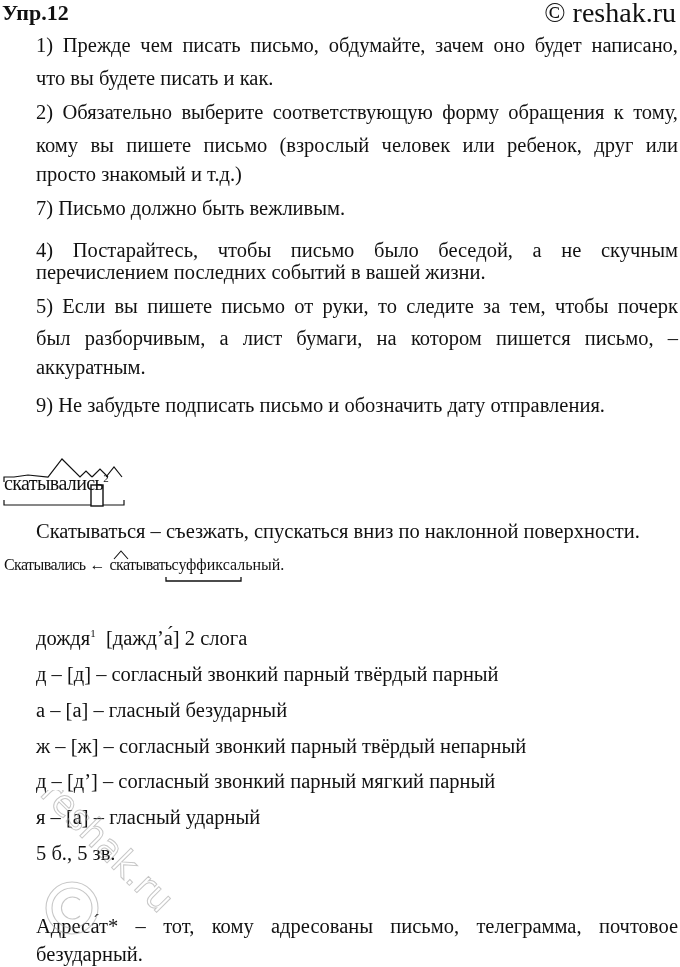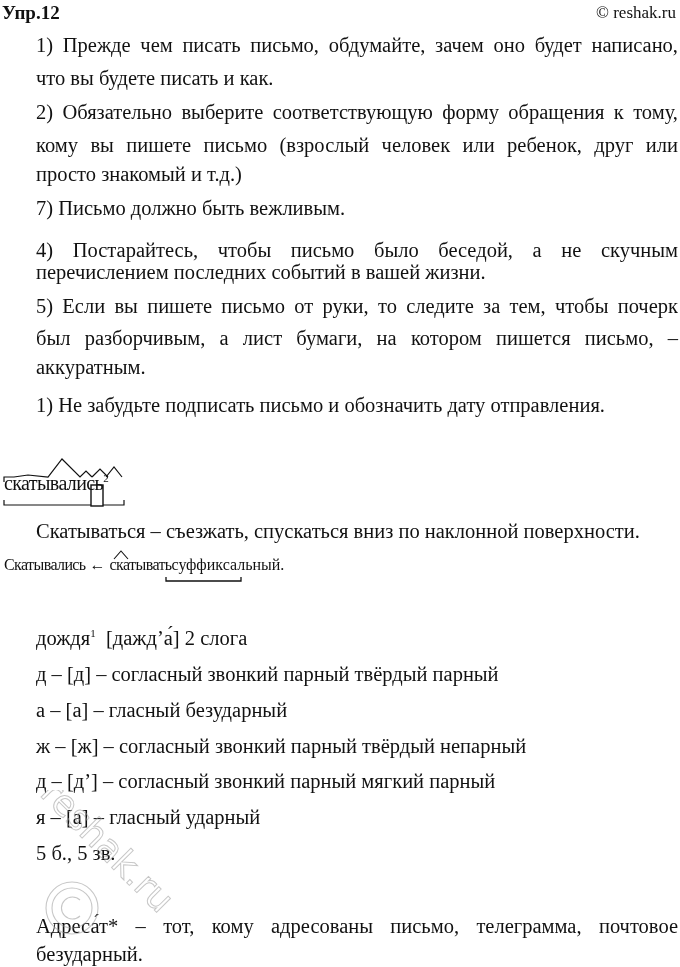--- a/index.html
+++ b/index.html
@@ -6,22 +6,22 @@
     body {
       width: 680px; height: 967px; position: relative; overflow: hidden;
       font-family: "Liberation Serif", "DejaVu Serif", serif;
       color: #111111;
     }
     .line {
       position: absolute; left: 2px; right: 2px;
       font-size: 20.5px; line-height: 24px; white-space: nowrap; margin-left: 34px;
     }
     .just { text-align: justify; text-align-last: justify; }
-    .hdr-title { position: absolute; left: 2px; top: 0px; font-size: 19px; font-weight: bold; line-height: 26px; }
-    .hdr-copy { position: absolute; right: 4px; top: 0px; font-size: 17px; line-height: 26px; }
+    .hdr-title { position: absolute; left: 2px; top: 0px; font-size: 22px; font-weight: bold; line-height: 26px; }
+    .hdr-copy { position: absolute; right: 4px; top: 0px; font-size: 28px; line-height: 26px; }
     sup { font-size: 11px; line-height: 0; vertical-align: 8px; }
     .morph-word { position: absolute; left: 4px; top: 471px; font-size: 20px; line-height: 24px; letter-spacing: -0.6px; }
     .morph-svg { position: absolute; left: 0; top: 455px; }
     .deriv { position: absolute; left: 4px; top: 553px; font-size: 16px; line-height: 24px; white-space: nowrap; }
     .deriv .w { letter-spacing: -0.6px; position: relative; }
     .deriv-svg { position: absolute; left: 0; top: 545px; }
     .watermark { position: absolute; left: 20px; top: 790px; opacity: 0.55; pointer-events: none; }
   </style>
 </head>
 <body>
@@ -40,21 +40,21 @@
 
   <div class="line" style="top:196px">7) Письмо должно быть вежливым.</div>
 
   <div class="line just" style="top:238px">4) Постарайтесь, чтобы письмо было беседой, а не скучным</div>
   <div class="line" style="top:260px">перечислением последних событий в вашей жизни.</div>
 
   <div class="line just" style="top:294px">5) Если вы пишете письмо от руки, то следите за тем, чтобы почерк</div>
   <div class="line just" style="top:326px">был разборчивым, а лист бумаги, на котором пишется письмо, –</div>
   <div class="line" style="top:355px">аккуратным.</div>
 
-  <div class="line" style="top:393px">1) Не забудьте подписать письмо и обозначить дату отправления.</div>
+  <div class="line" style="top:393px">9) Не забудьте подписать письмо и обозначить дату отправления.</div>
 
   <svg class="morph-svg" width="170" height="60">
 
     <polyline points="4,27 4,22 14,22" fill="none" stroke="#111" stroke-width="1.2"></polyline>
 
     <polyline points="14,22 28,20 48,22 62,4 80,22 86,16 92,22" fill="none" stroke="#111" stroke-width="1.2"></polyline>
 
     <polyline points="92,22 100,14 108,22" fill="none" stroke="#111" stroke-width="1.2"></polyline>
     <polyline points="106,22 114,12 122,22" fill="none" stroke="#111" stroke-width="1.2"></polyline>
 

